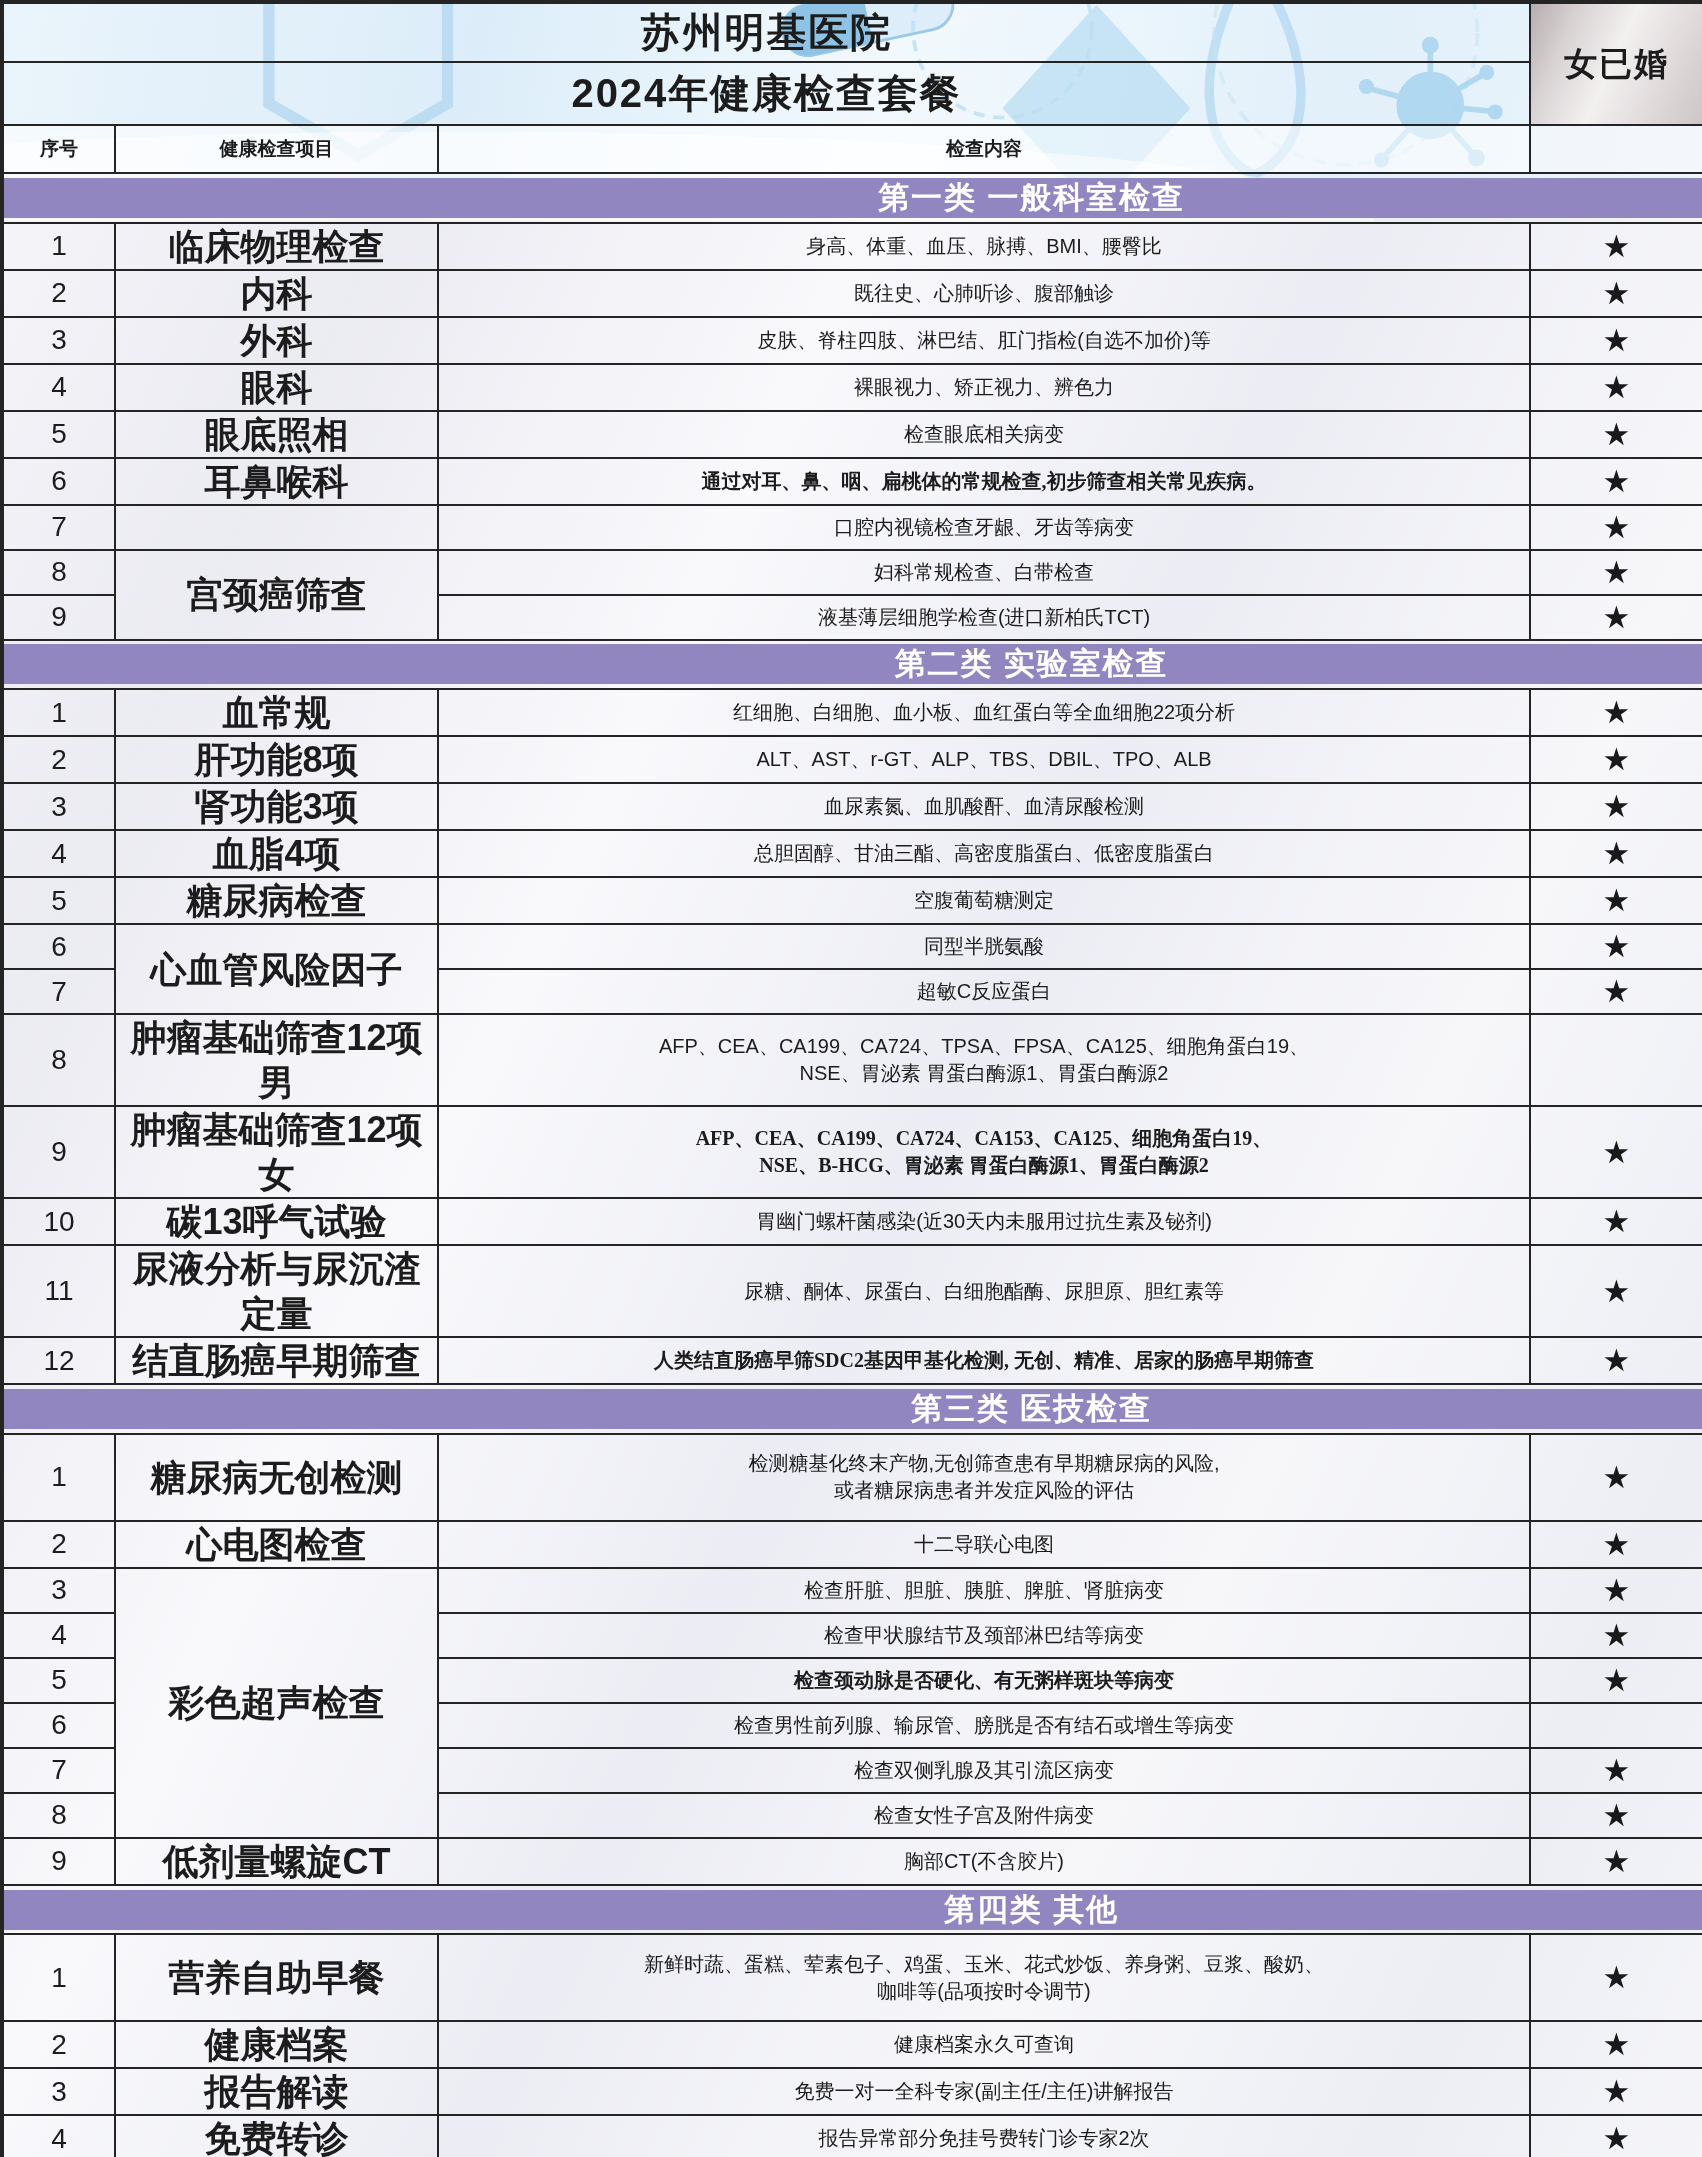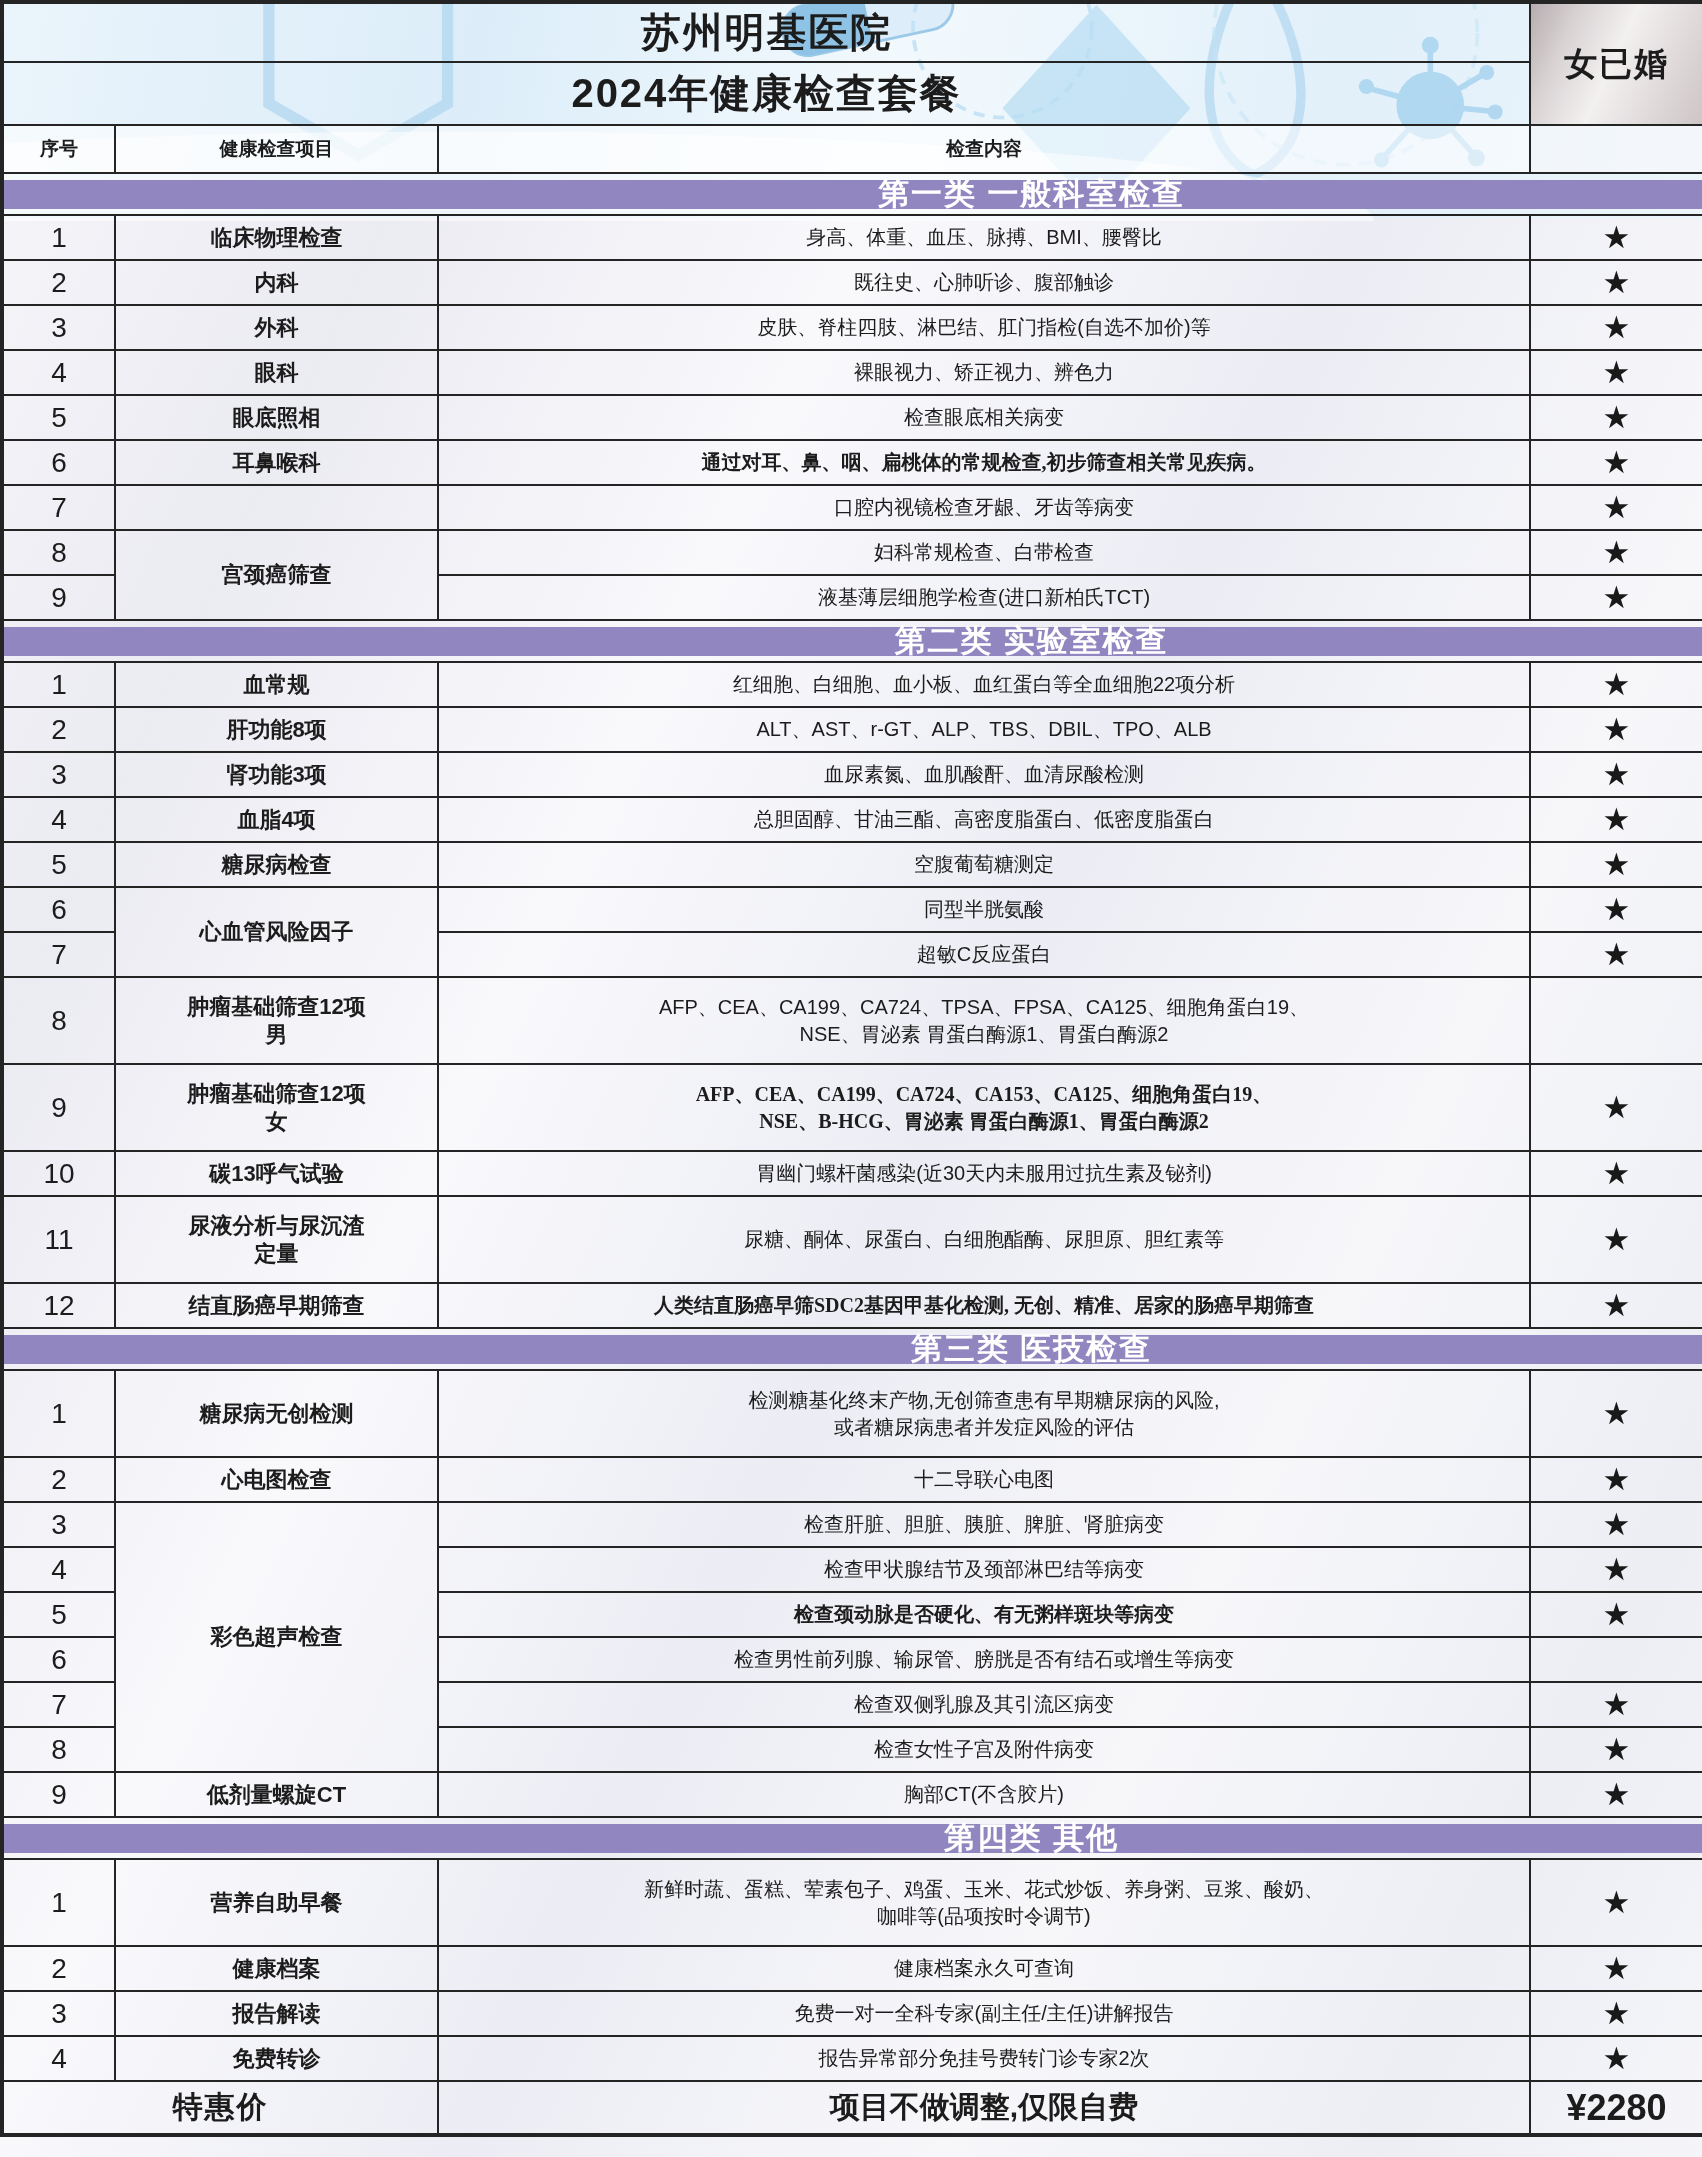--- a/index.html
+++ b/index.html
@@ -14,24 +14,24 @@
   table{border-collapse:collapse;table-layout:fixed;width:1702px;position:relative;border:4.7px solid #242424;}
   td{border:2.8px solid #242424;padding:0 7.5px;text-align:center;vertical-align:middle;overflow:hidden;}
   .tr-title1{height:60px}.tr-title2{height:63px}.tr-colhead{height:48px}
   .tr-band{height:42px}.tr-s{height:45px}.tr-d{height:87px}.tr-foot{height:54px}
   .t-title{font-size:40px;font-weight:bold;background:transparent;letter-spacing:1.9px;}
   .colhead{font-size:19px;font-weight:bold;background:rgba(255,255,255,0.55);}
   .plan-cell{font-size:33px;font-weight:bold;letter-spacing:1.9px;
     background:linear-gradient(115deg,#b6adaf 0%,#d8d2d3 22%,#f3f0f0 48%,#e2dcdd 72%,#cdc5c6 100%);}
   .plan-empty{background:rgba(248,248,252,0.6);}
   .band-cell{padding:0;background:transparent;}
-  .band-fill{margin:3.8px 0;height:29px;background:#9186bf;color:#ffffff;font-weight:bold;font-size:31px;
+  .band-fill{margin:3.8px 0;height:40px;background:#9186bf;color:#ffffff;font-weight:bold;font-size:31px;
     display:flex;align-items:center;justify-content:center;padding-left:428px;padding-right:71px;letter-spacing:1.9px;}
   .c-no{font-size:28px;}
-  .c-item{font-size:22px;font-weight:bold;white-space:pre-line;line-height:1.25;}
+  .c-item{font-size:36px;font-weight:bold;white-space:pre-line;line-height:1.25;}
   .c-content{font-size:20px;white-space:pre-line;line-height:1.35;}
   .bold{font-weight:bold;font-family:Liberation Serif, serif;}
   .c-star{font-size:31px;color:#191919;}
   .foot-label{font-size:30px;font-weight:bold;letter-spacing:1.9px;}
   .foot-note{font-size:30px;font-weight:bold;}
   .foot-price{font-size:36px;font-weight:bold;}
 </style>
 </head>
 <body>
 

